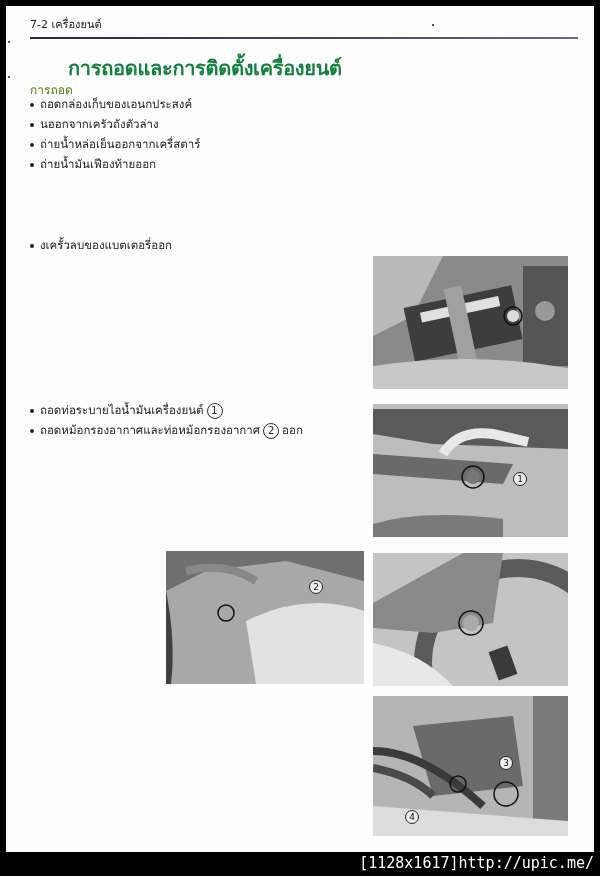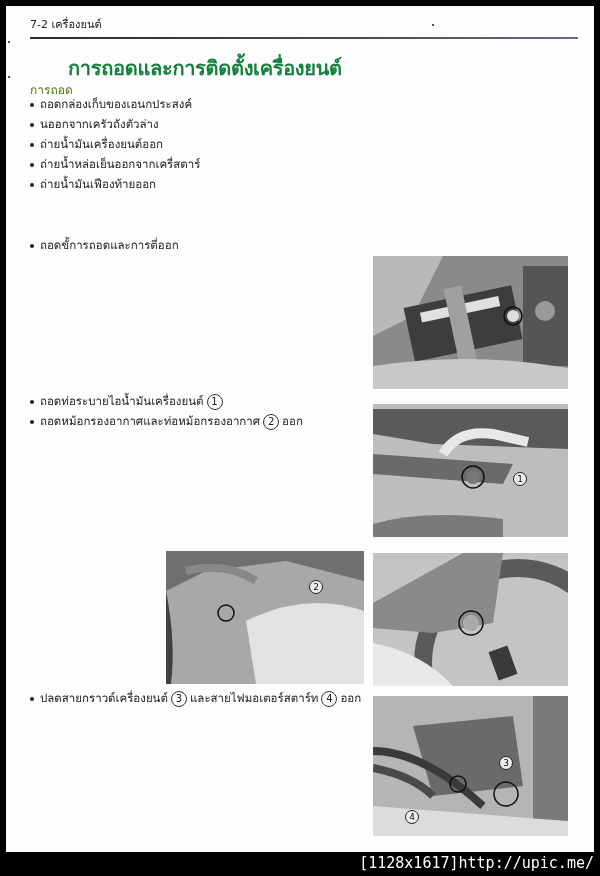--- a/index.html
+++ b/index.html
@@ -62,37 +62,33 @@
   <div class="dot" style="left:426px;top:18px"></div>
   <div class="dot" style="left:2px;top:35px"></div>
   <div class="dot" style="left:2px;top:70px"></div>
 
   <div class="title">การถอดและการติดตั้งเครื่องยนต์</div>
   <div class="subtitle">การถอด</div>
 
   <ul class="bullets" style="top:88px">
     <li><span class="bullet-dot"></span><span>ถอดกล่องเก็บของเอนกประสงค์</span></li>
     <li><span class="bullet-dot"></span><span>นออกจากเครัวถังตัวล่าง</span></li>
-    <li><span class="bullet-dot"></span><span>ถ่ายน้ำมันเครื่องยนต์ออก</span></li>
     <li><span class="bullet-dot"></span><span>ถ่ายน้ำหล่อเย็นออกจากเครื่สตาร์</span></li>
     <li><span class="bullet-dot"></span><span>ถ่ายน้ำมันเฟืองท้ายออก</span></li>
   </ul>
 
   <ul class="bullets" style="top:229px">
-    <li><span class="bullet-dot"></span><span>ถอดขั้การถอดและการตี่ออก</span></li>
+    <li><span class="bullet-dot"></span><span>งเครั้วลบของแบตเตอรี่ออก</span></li>
   </ul>
 
-  <ul class="bullets" style="top:385px">
+  <ul class="bullets" style="top:394px">
     <li><span class="bullet-dot"></span><span>ถอดท่อระบายไอน้ำมันเครื่องยนต์</span><span class="circ">1</span></li>
     <li><span class="bullet-dot"></span><span>ถอดหม้อกรองอากาศและท่อหม้อกรองอากาศ</span><span class="circ">2</span><span>ออก</span></li>
   </ul>
 
-  <ul class="bullets" style="top:682px">
-    <li><span class="bullet-dot"></span><span>ปลดสายกราวด์เครื่องยนต์</span><span class="circ">3</span><span>และสายไฟมอเตอร์สตาร์ท</span><span class="circ">4</span><span>ออก</span></li>
-  </ul>
 
   <div class="photo" style="left:367px;top:250px;width:195px;height:133px">
     <svg viewBox="0 0 195 133">
       <rect x="0" y="0" width="195" height="133" fill="#8a8a8a"></rect>
       <path d="M0 0 L70 0 L40 60 L0 80 Z" fill="#b9b9b9"></path>
       <rect x="35" y="40" width="110" height="55" fill="#3d3d3d" transform="rotate(-12 90 67)"></rect>
       <rect x="50" y="48" width="80" height="10" fill="#e0e0e0" transform="rotate(-12 90 67)"></rect>
       <rect x="78" y="30" width="18" height="85" fill="#a0a0a0" transform="rotate(-12 90 67)"></rect>
       <circle cx="140" cy="60" r="9" fill="none" stroke="#111" stroke-width="1.5"></circle>
       <circle cx="140" cy="60" r="6" fill="#ddd"></circle>

